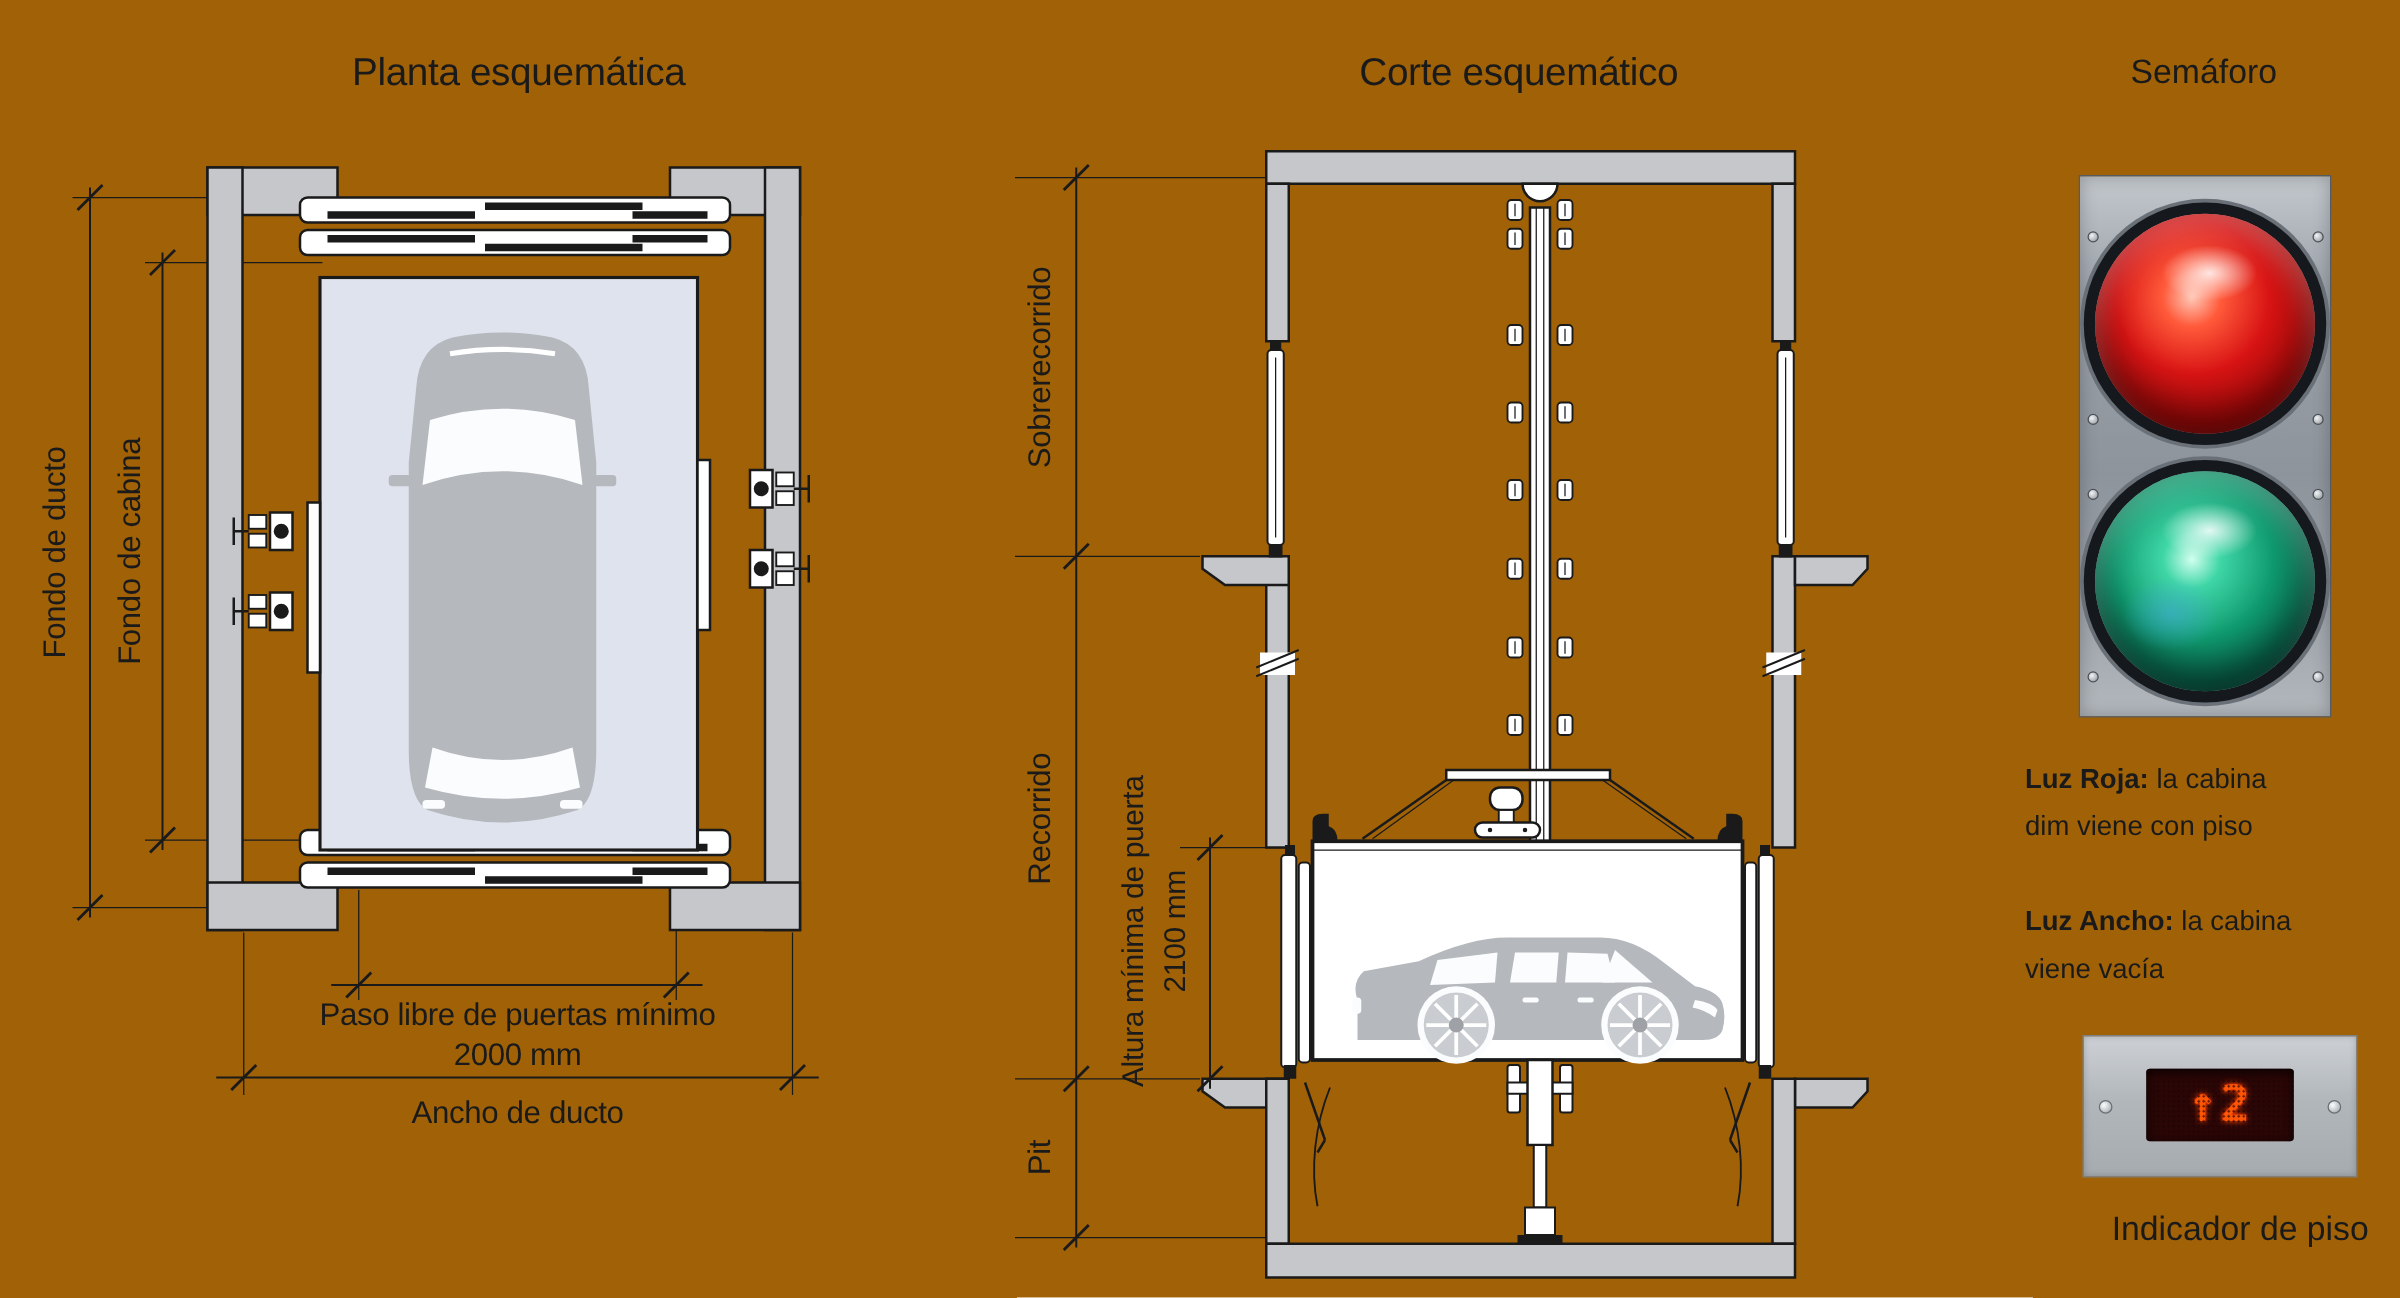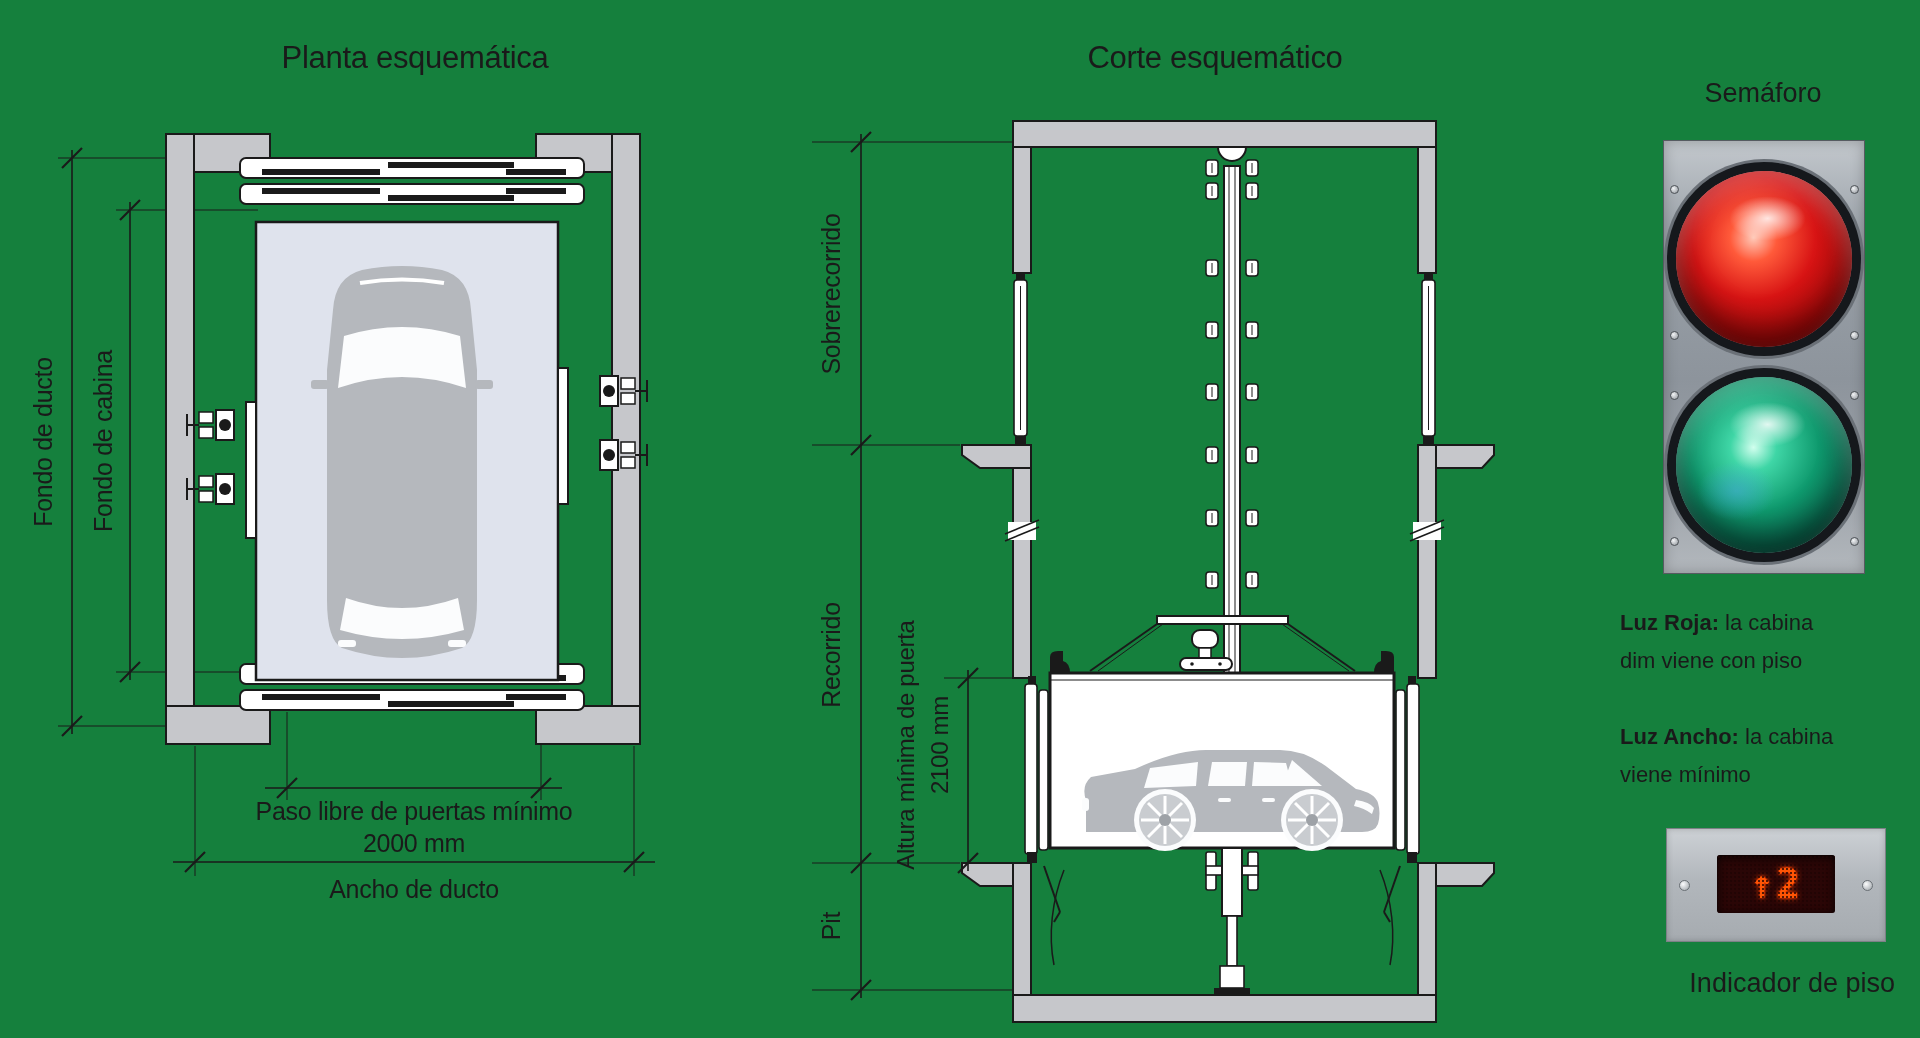--- a/index.html
+++ b/index.html
@@ -1,16 +1,16 @@
 <!DOCTYPE html>
 <html style="--line: #1a1a1a; --wall: #c6c7cb; --cabin-fill: #dfe3ed; --car: #b5b8bd; --red-light: #d81414; --green-light: #0f9a6e; --led: #ff5505;"><head>
 <meta charset="utf-8">
 <style>
   html,body{margin:0;padding:0;background:#fff;}
-  #page{position:relative;width:1920px;height:1038px;background:#15803d;overflow:hidden;
+  #page{position:relative;width:1920px;height:1038px;background:#a16207;overflow:hidden;
         font-family:"Liberation Sans",sans-serif;color:var(--line,#1a1a1a);}
   svg{position:absolute;left:0;top:0;}
   svg text{font-family:"Liberation Sans",sans-serif;fill:var(--line,#1a1a1a);letter-spacing:-0.3px;}
   .t-title{font-size:31px;}
   .t-dim{font-size:25px;}
   .t-dim-s{font-size:24px;}
   .k{stroke:var(--line,#1a1a1a);}
   .wf{fill:var(--wall,#c6c7cb);stroke:var(--line,#1a1a1a);stroke-width:2;}
   .wh{fill:#ffffff;stroke:var(--line,#1a1a1a);}
   .blk{fill:var(--line,#1a1a1a);}
@@ -383,21 +383,21 @@
       <g>
         <line class="dim" x1="968" y1="670" x2="968" y2="871"></line>
         <line class="tick" x1="958" y1="688" x2="978" y2="668"></line>
         <line class="tick" x1="958" y1="873" x2="978" y2="853"></line>
         <text class="t-dim-s" transform="rotate(-90 914 745)" x="914" y="745" text-anchor="middle">Altura mínima de puerta</text>
         <text class="t-dim-s" transform="rotate(-90 948 745)" x="948" y="745" text-anchor="middle">2100 mm</text>
       </g>
     </g>
   </svg>
 
-  <div class="rc-title" style="left:1653px;top:42px;margin-top:36px;">Semáforo</div>
+  <div class="rc-title" style="left:1653px;top:42px;">Semáforo</div>
 
   <div class="tlight">
     <div class="lens-wrap" style="top:30px;">
       <div class="lens red">
         <div class="gloss"></div>
       </div>
     </div>
     <span class="screw" style="left:6px;top:44px;"></span>
     <span class="screw" style="left:186px;top:44px;"></span>
     <span class="screw" style="left:6px;top:190px;"></span>
@@ -411,21 +411,21 @@
     <span class="screw" style="left:6px;top:250px;"></span>
     <span class="screw" style="left:186px;top:250px;"></span>
     <span class="screw" style="left:6px;top:396px;"></span>
     <span class="screw" style="left:186px;top:396px;"></span>
   </div>
 
   <div class="legend">
     <p><b>Luz Roja:</b><span> la cabina</span><br>
 dim      <span>viene con piso</span></p>
     <p><b>Luz Ancho:</b><span> la cabina</span><br>
-      <span>viene mínimo</span></p>
+      <span>viene vacía</span></p>
   </div>
 
   <div class="findicator">
     <span class="ind-screw" style="left:12px;"></span>
     <span class="ind-screw" style="right:12px;"></span>
     <div class="led-display">
       <span class="val">↑2</span>
       <div class="dot-grid"></div>
     </div>
   </div>

